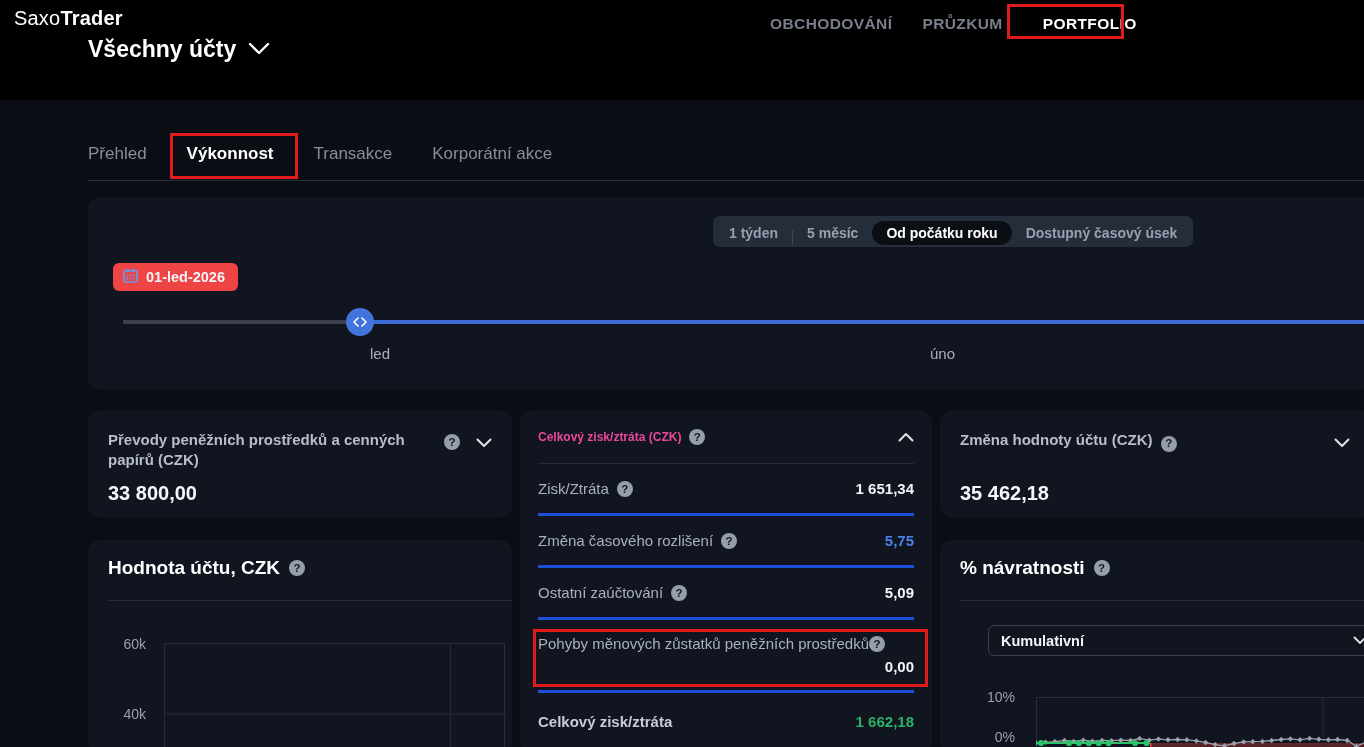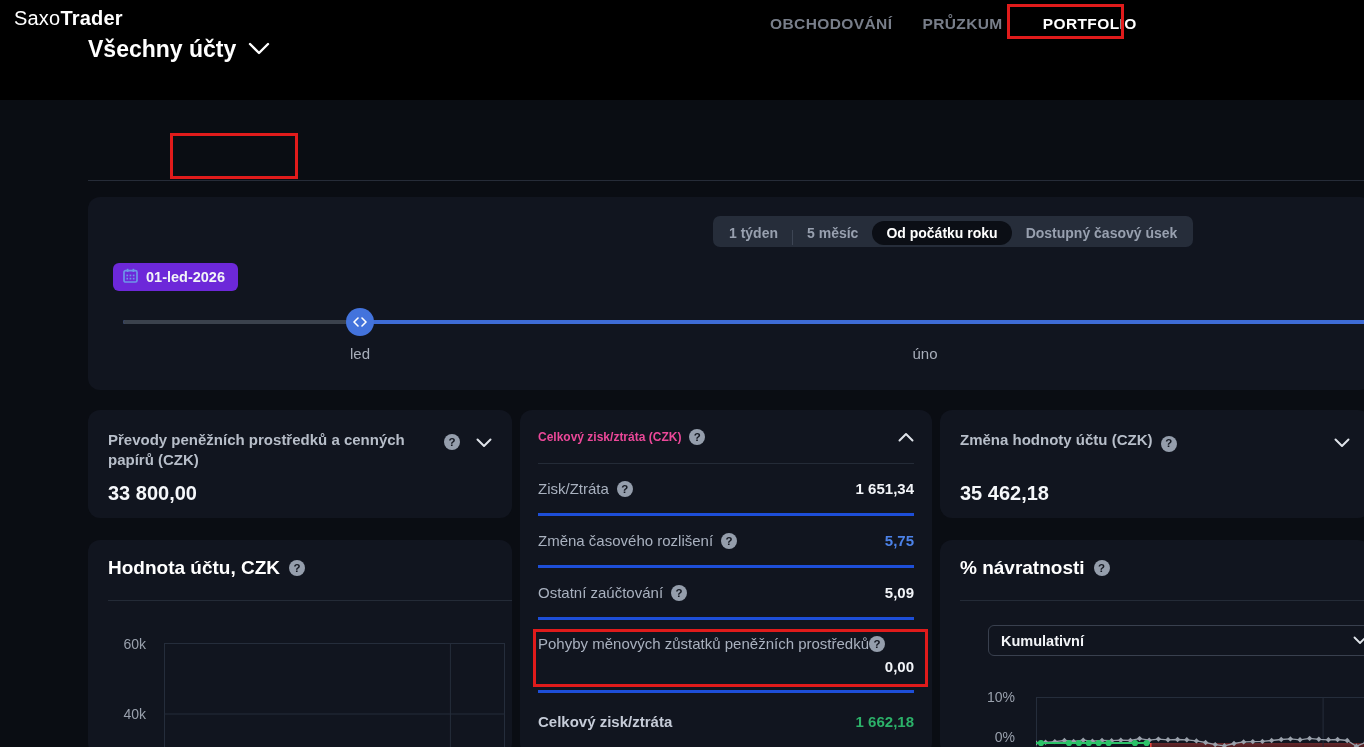--- a/index.html
+++ b/index.html
@@ -26,28 +26,28 @@
 
   .card { position:absolute; background:#11151f; border-radius:12px; }
   .top-card { left:88px; top:197px; width:1284px; height:193px; }
 
   .ranges { position:absolute; left:625px; top:19px; display:flex; align-items:flex-end; background:#262d3a; border-radius:7px; padding:2px; height:31px; }
   .range-item { font-size:14px; font-weight:600; color:#98a0af; padding:4px 14px; white-space:nowrap; cursor:pointer; }
   .range-sep { width:1px; height:15px; background:#3d4554; }
   .range-item.selected { background:#0b0e15; border-radius:12px; color:#fff; font-weight:700; }
 
   .date-chip { position:absolute; left:25px; top:66px; display:inline-flex; align-items:center; gap:8px;
-    background:#6d28d9; border-radius:6px; padding:5px 13px 5px 10px; cursor:pointer; }
+    background:#ef4444; border-radius:6px; padding:5px 13px 5px 10px; cursor:pointer; }
   .date-chip span { font-size:14.5px; font-weight:700; color:#f2f4f7; }
 
   .slider-track { position:absolute; left:35px; top:123px; width:1249px; height:4px; border-radius:2px; background:#3e6cd6; }
   .slider-track .inactive { position:absolute; left:0; top:0; width:237px; height:4px; border-radius:2px; background:#3b424d; }
   .slider-handle { position:absolute; left:258px; top:111px; width:28px; height:28px; border-radius:50%;
     background:#4373dc; display:flex; align-items:center; justify-content:center; cursor:grab; }
-  .slider-month { position:absolute; top:148px; width:60px; text-align:center; font-size:15px; color:#a8aeba; }
+  .slider-month { position:absolute; top:148px; width:60px; text-align:right; font-size:15px; color:#a8aeba; }
   .m-led { left:242px; } .m-uno { left:807px; }
 
   .mini-card { top:410px; height:108px; }
   .c-transfers { left:88px; width:424px; }
   .c-change { left:940px; width:430px; }
   .mini-title { position:absolute; left:20px; top:20px; width:318px; font-size:15px; font-weight:600; color:#b7bec9; line-height:1.35; }
   .mini-value { position:absolute; left:20px; top:72px; font-size:20px; font-weight:600; color:#f5f7fa; }
   .help { display:inline-flex; width:16px; height:16px; border-radius:50%; background:#959eac; color:#141821;
     font-size:11.5px; font-weight:700; align-items:center; justify-content:center; vertical-align:-2px; cursor:pointer; flex:0 0 16px; }
   .mini-help { position:absolute; right:52px; top:24px; }
@@ -104,20 +104,26 @@
     <span class="nav-item active">PORTFOLIO</span>
   </div>
 
   <div class="account-row">
     <span class="account-label">Všechny účty</span>
     <span><svg width="22" height="13" viewBox="0 0 22 13">
           <path d="M2 2 L11 11 L20 2" stroke="#fff" stroke-width="2.4" fill="none" stroke-linecap="round" stroke-linejoin="round"></path>
         </svg></span>
   </div>
 
+  <div class="tabs">
+    <span class="tab">Přehled</span>
+    <span class="tab active">Výkonnost</span>
+    <span class="tab">Transakce</span>
+    <span class="tab">Korporátní akce</span>
+  </div>
   <div class="tabs-divider"></div>
 
   <div class="card top-card">
     <div class="ranges">
       <span class="range-item">1 týden</span>
       <span class="range-sep"></span>
       <span class="range-item">5 měsíc</span>
       <span class="range-item selected">Od počátku roku</span>
       <span class="range-item">Dostupný časový úsek</span>
     </div>

